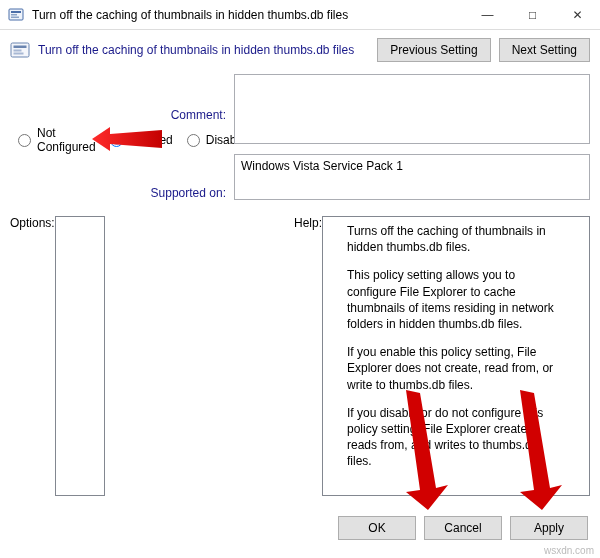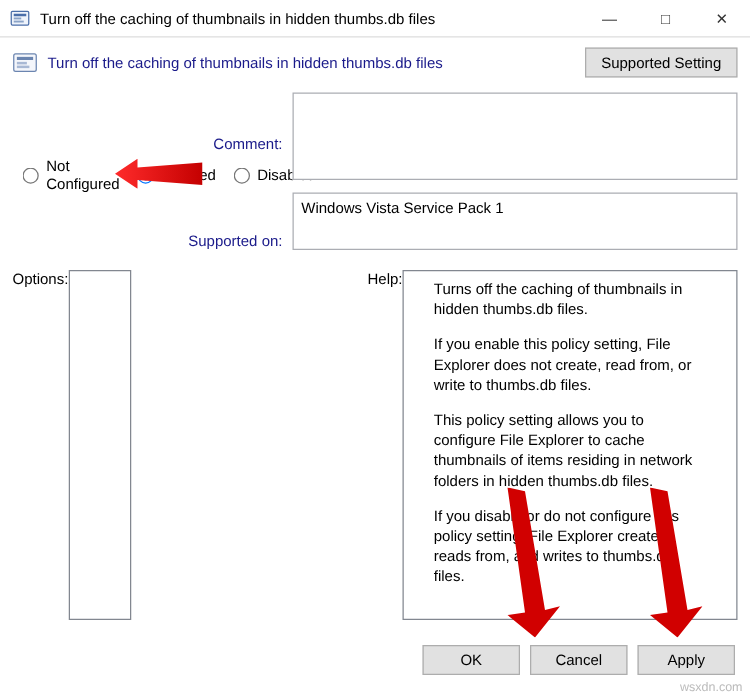--- a/index.html
+++ b/index.html
@@ -191,21 +191,22 @@
 <div class="header-row">
   <span class="hicon qicon">
     <svg viewBox="0 0 20 20">
         <rect x="1" y="3" width="18" height="14" rx="1.5" fill="#f4f6fb" stroke="#6b85b0"></rect>
         <rect x="3.5" y="5.5" width="13" height="2.5" fill="#6b85b0"></rect>
         <rect x="3.5" y="9.5" width="8" height="2" fill="#a8b8d4"></rect>
         <rect x="3.5" y="12.5" width="10" height="2" fill="#a8b8d4"></rect>
       </svg>
   </span>
   <span class="htext">Turn off the caching of thumbnails in hidden thumbs.db files</span>
-  <button class="btn">Supported Setting</button>
+  <button class="btn">Previous Setting</button>
+  <button class="btn">Next Setting</button>
 </div>
 
 <div class="radio-section">
   <div class="radio-col">
     <label class="radio-item">
       <input type="radio" name="state" style="">
       <span>Not Configured</span>
     </label>
     <label class="radio-item">
       <input type="radio" name="state" checked="" style="">
@@ -230,22 +231,22 @@
 
 <div class="columns">
   <div class="col left">
     <div class="col-label">Options:</div>
     <div class="panel left-panel"></div>
   </div>
   <div class="col">
     <div class="col-label">Help:</div>
     <div class="panel help-text">
       <p>Turns off the caching of thumbnails in hidden thumbs.db files.</p>
+      <p>This policy setting allows you to configure File Explorer to cache thumbnails of items residing in network folders in hidden thumbs.db files.</p>
       <p>If you enable this policy setting, File Explorer does not create, read from, or write to thumbs.db files.</p>
-      <p>This policy setting allows you to configure File Explorer to cache thumbnails of items residing in network folders in hidden thumbs.db files.</p>
       <p>If you disable or do not configure this policy setting, File Explorer creates, reads from, and writes to thumbs.db files.</p>
     </div>
   </div>
 </div>
 
 <div class="footer">
   <button class="btn">OK</button>
   <button class="btn">Cancel</button>
   <button class="btn">Apply</button>
 </div>

